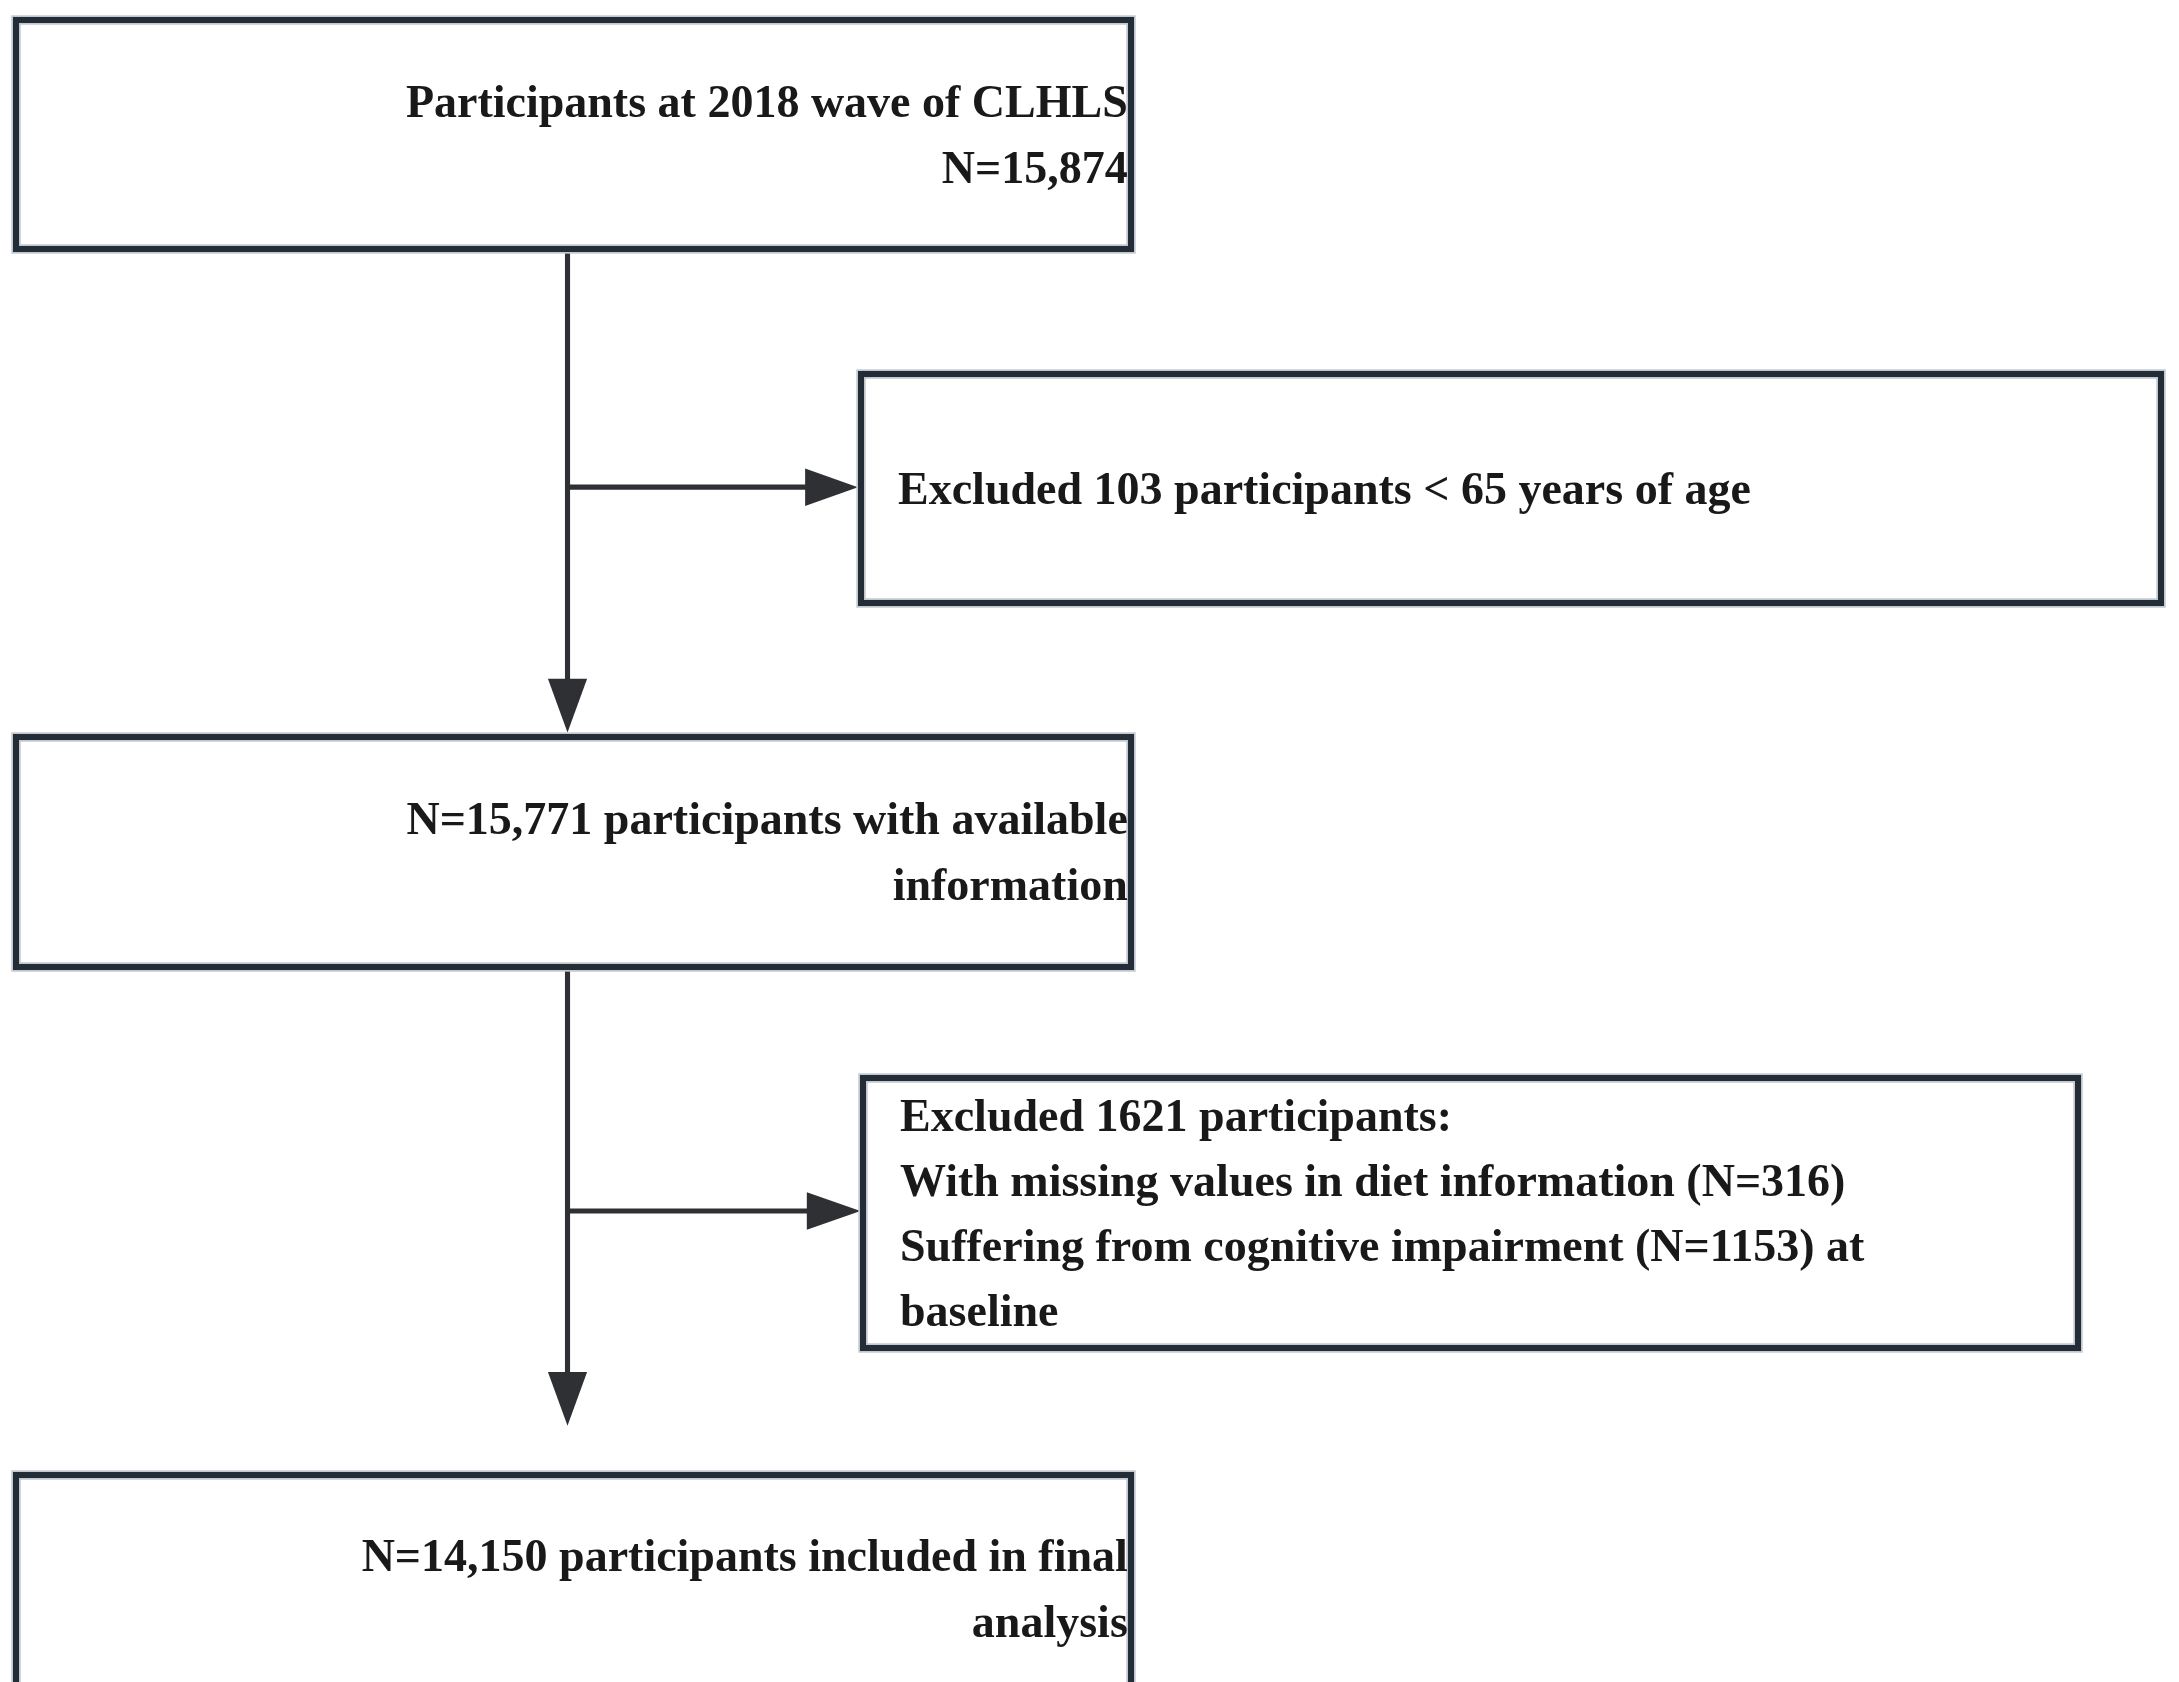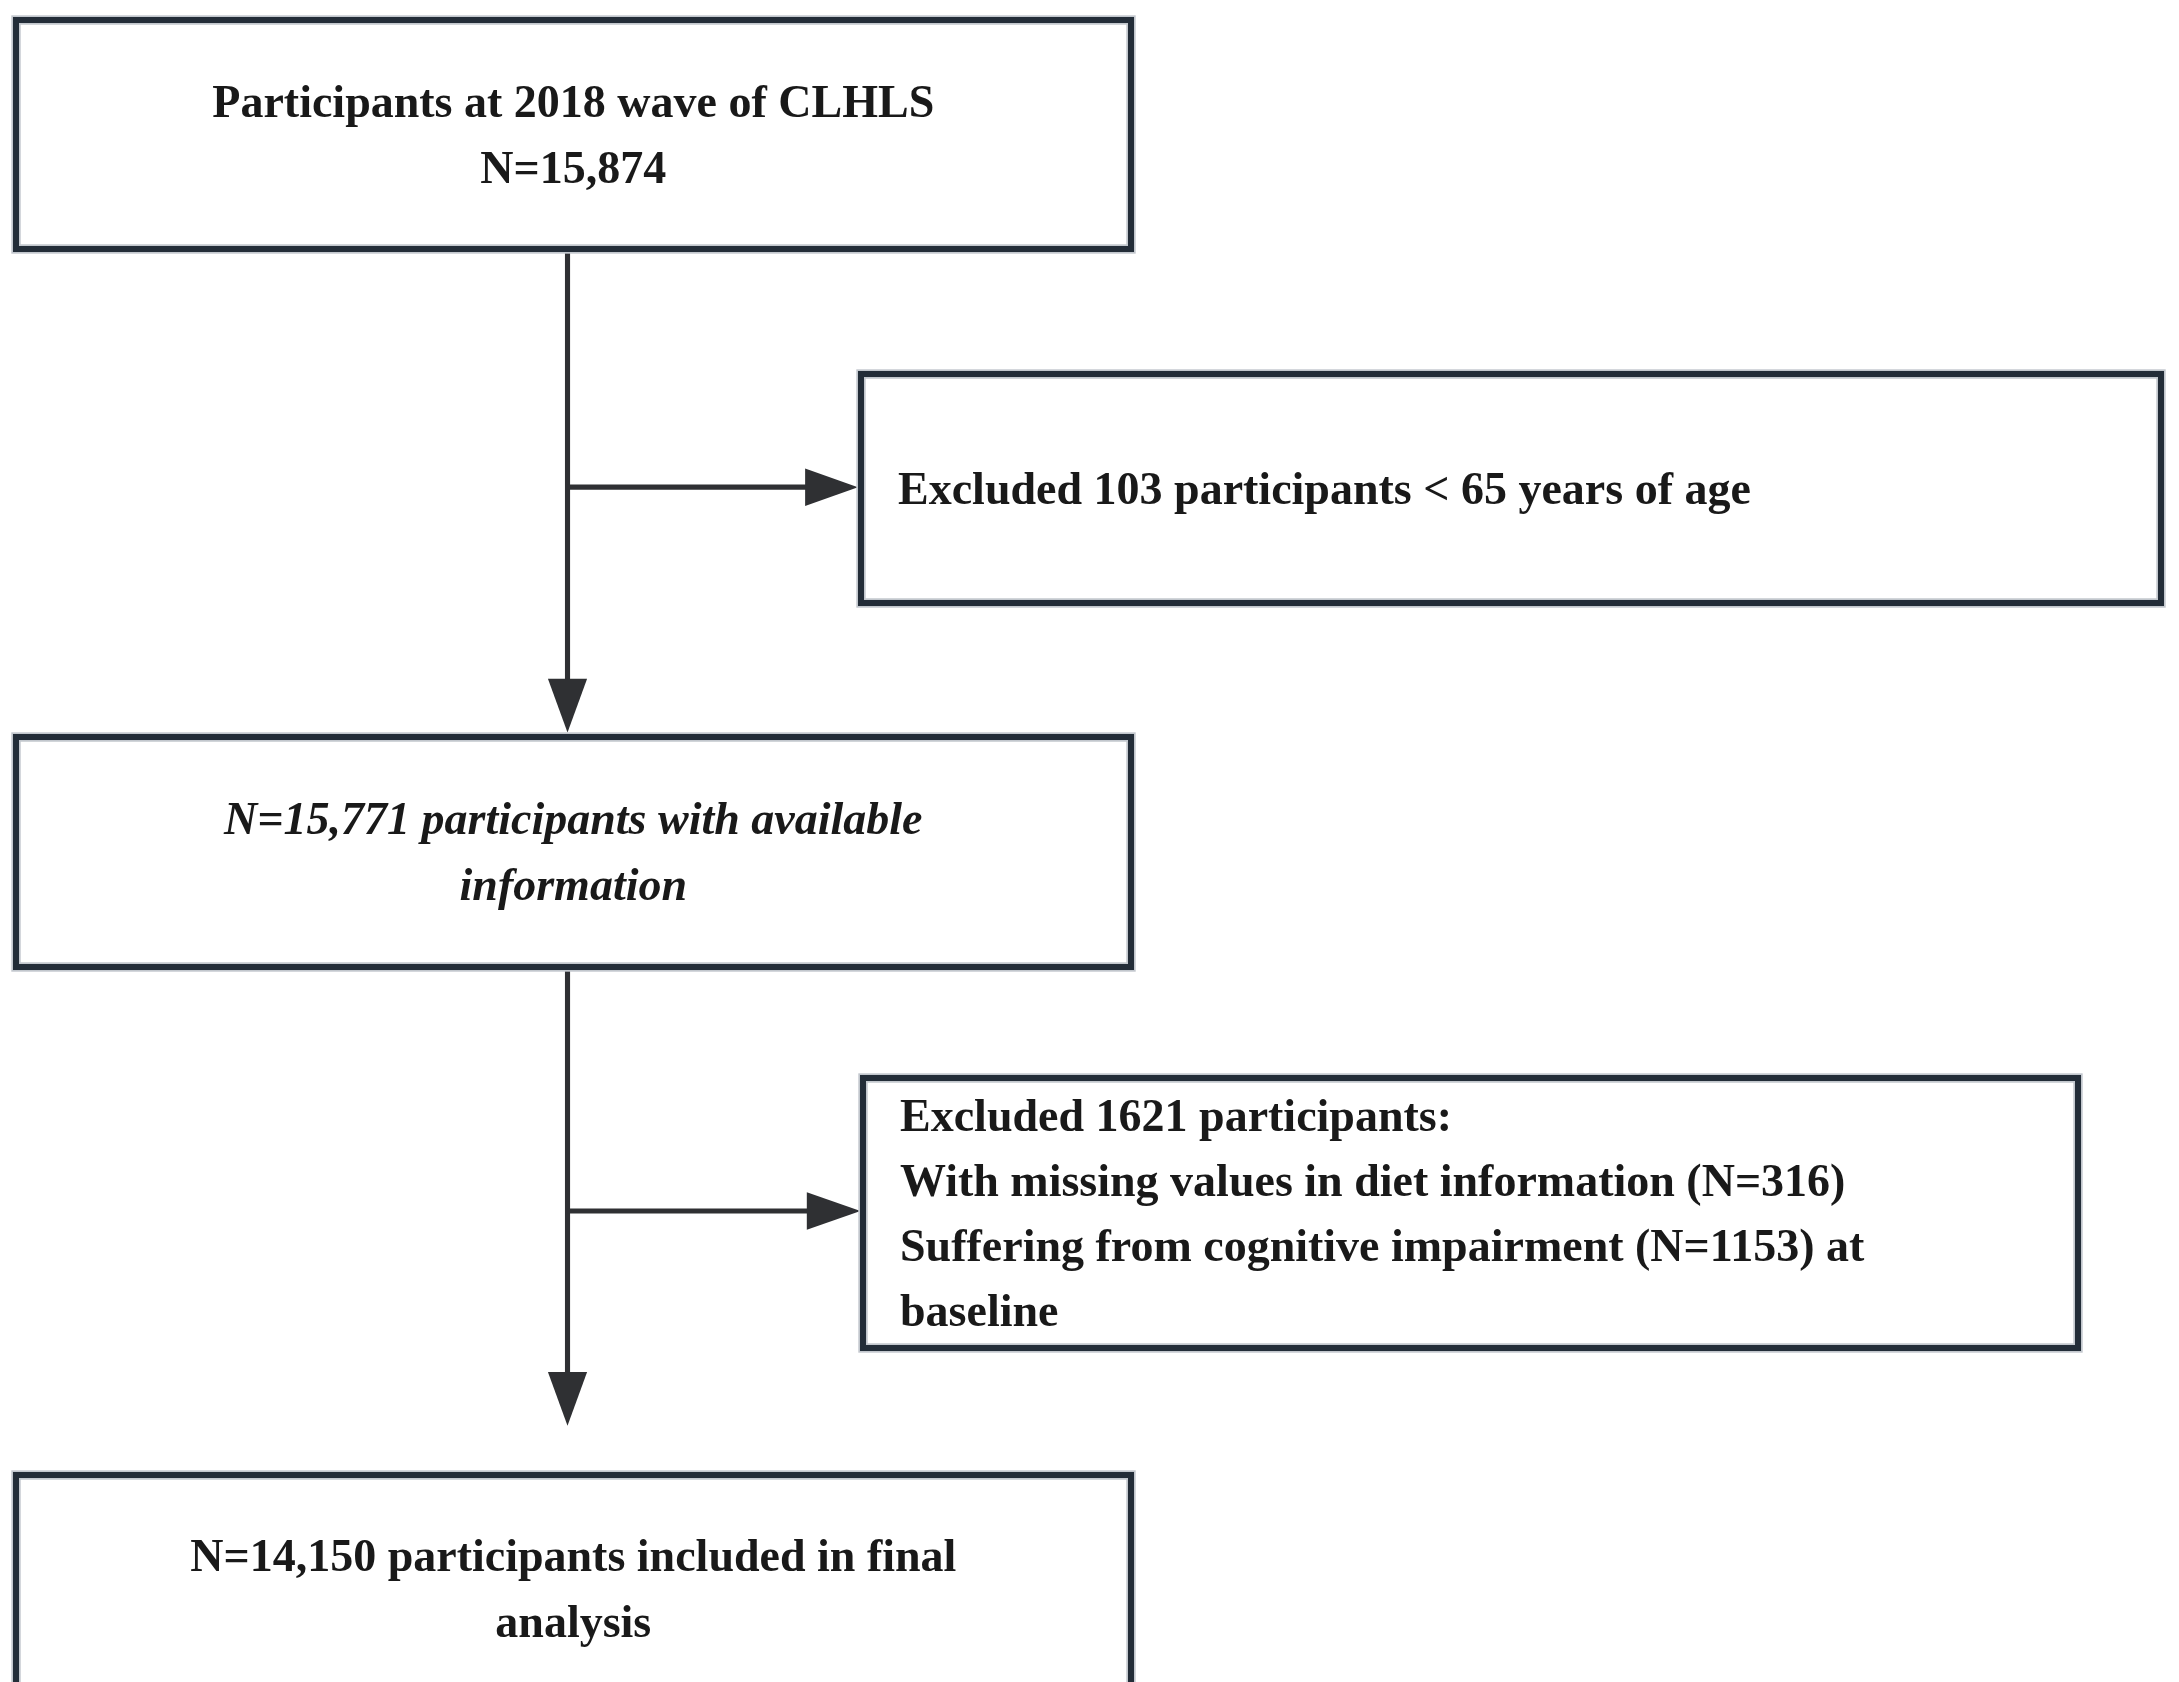--- a/index.html
+++ b/index.html
@@ -25,26 +25,26 @@
     border: 6.8px solid var(--border);
     box-shadow: 0 0 0 1.7px var(--border-light), inset 0 0 0 1.7px var(--border-light);
     display: flex;
     flex-direction: column;
     justify-content: center;
     color: var(--text);
     font-weight: 700;
     font-size: 46px;
     line-height: 66px;
   }
-  .flow-box.centered { align-items: center; text-align: center; }
+  .flow-box.centered { align-items: flex-end; text-align: center; }
   .flow-box.left { align-items: flex-start; text-align: center; padding-left: 34px; padding-right: 20.4px; }
   .flow-box .line { white-space: nowrap; }
   .box-1 { left: 12.8px;   top: 17px;   width: 1121px; height: 235px; }
   .box-2 { left: 858px; top: 371px;  width: 1306px; height: 235px; }
-  .box-3 { left: 12.8px;   top: 734px;  width: 1121px; height: 236px; font-style: italic; }
+  .box-3 { left: 12.8px;   top: 734px;  width: 1121px; height: 236px; }
   .box-4 { left: 860px; top: 1075px; width: 1221px; height: 276px; line-height: 65px; }
   .box-5 { left: 12.8px;   top: 1428px; width: 1121px; height: 234px; margin-top: 44px; }
   .arrow-layer {
     position: absolute;
     left: 0; top: 0;
     width: 2180px; height: 1682px;
     pointer-events: none;
   }
   .arrow-line { stroke: var(--arrow); stroke-width: 6; }
   .arrow-head { fill: var(--arrow); stroke: none; }

